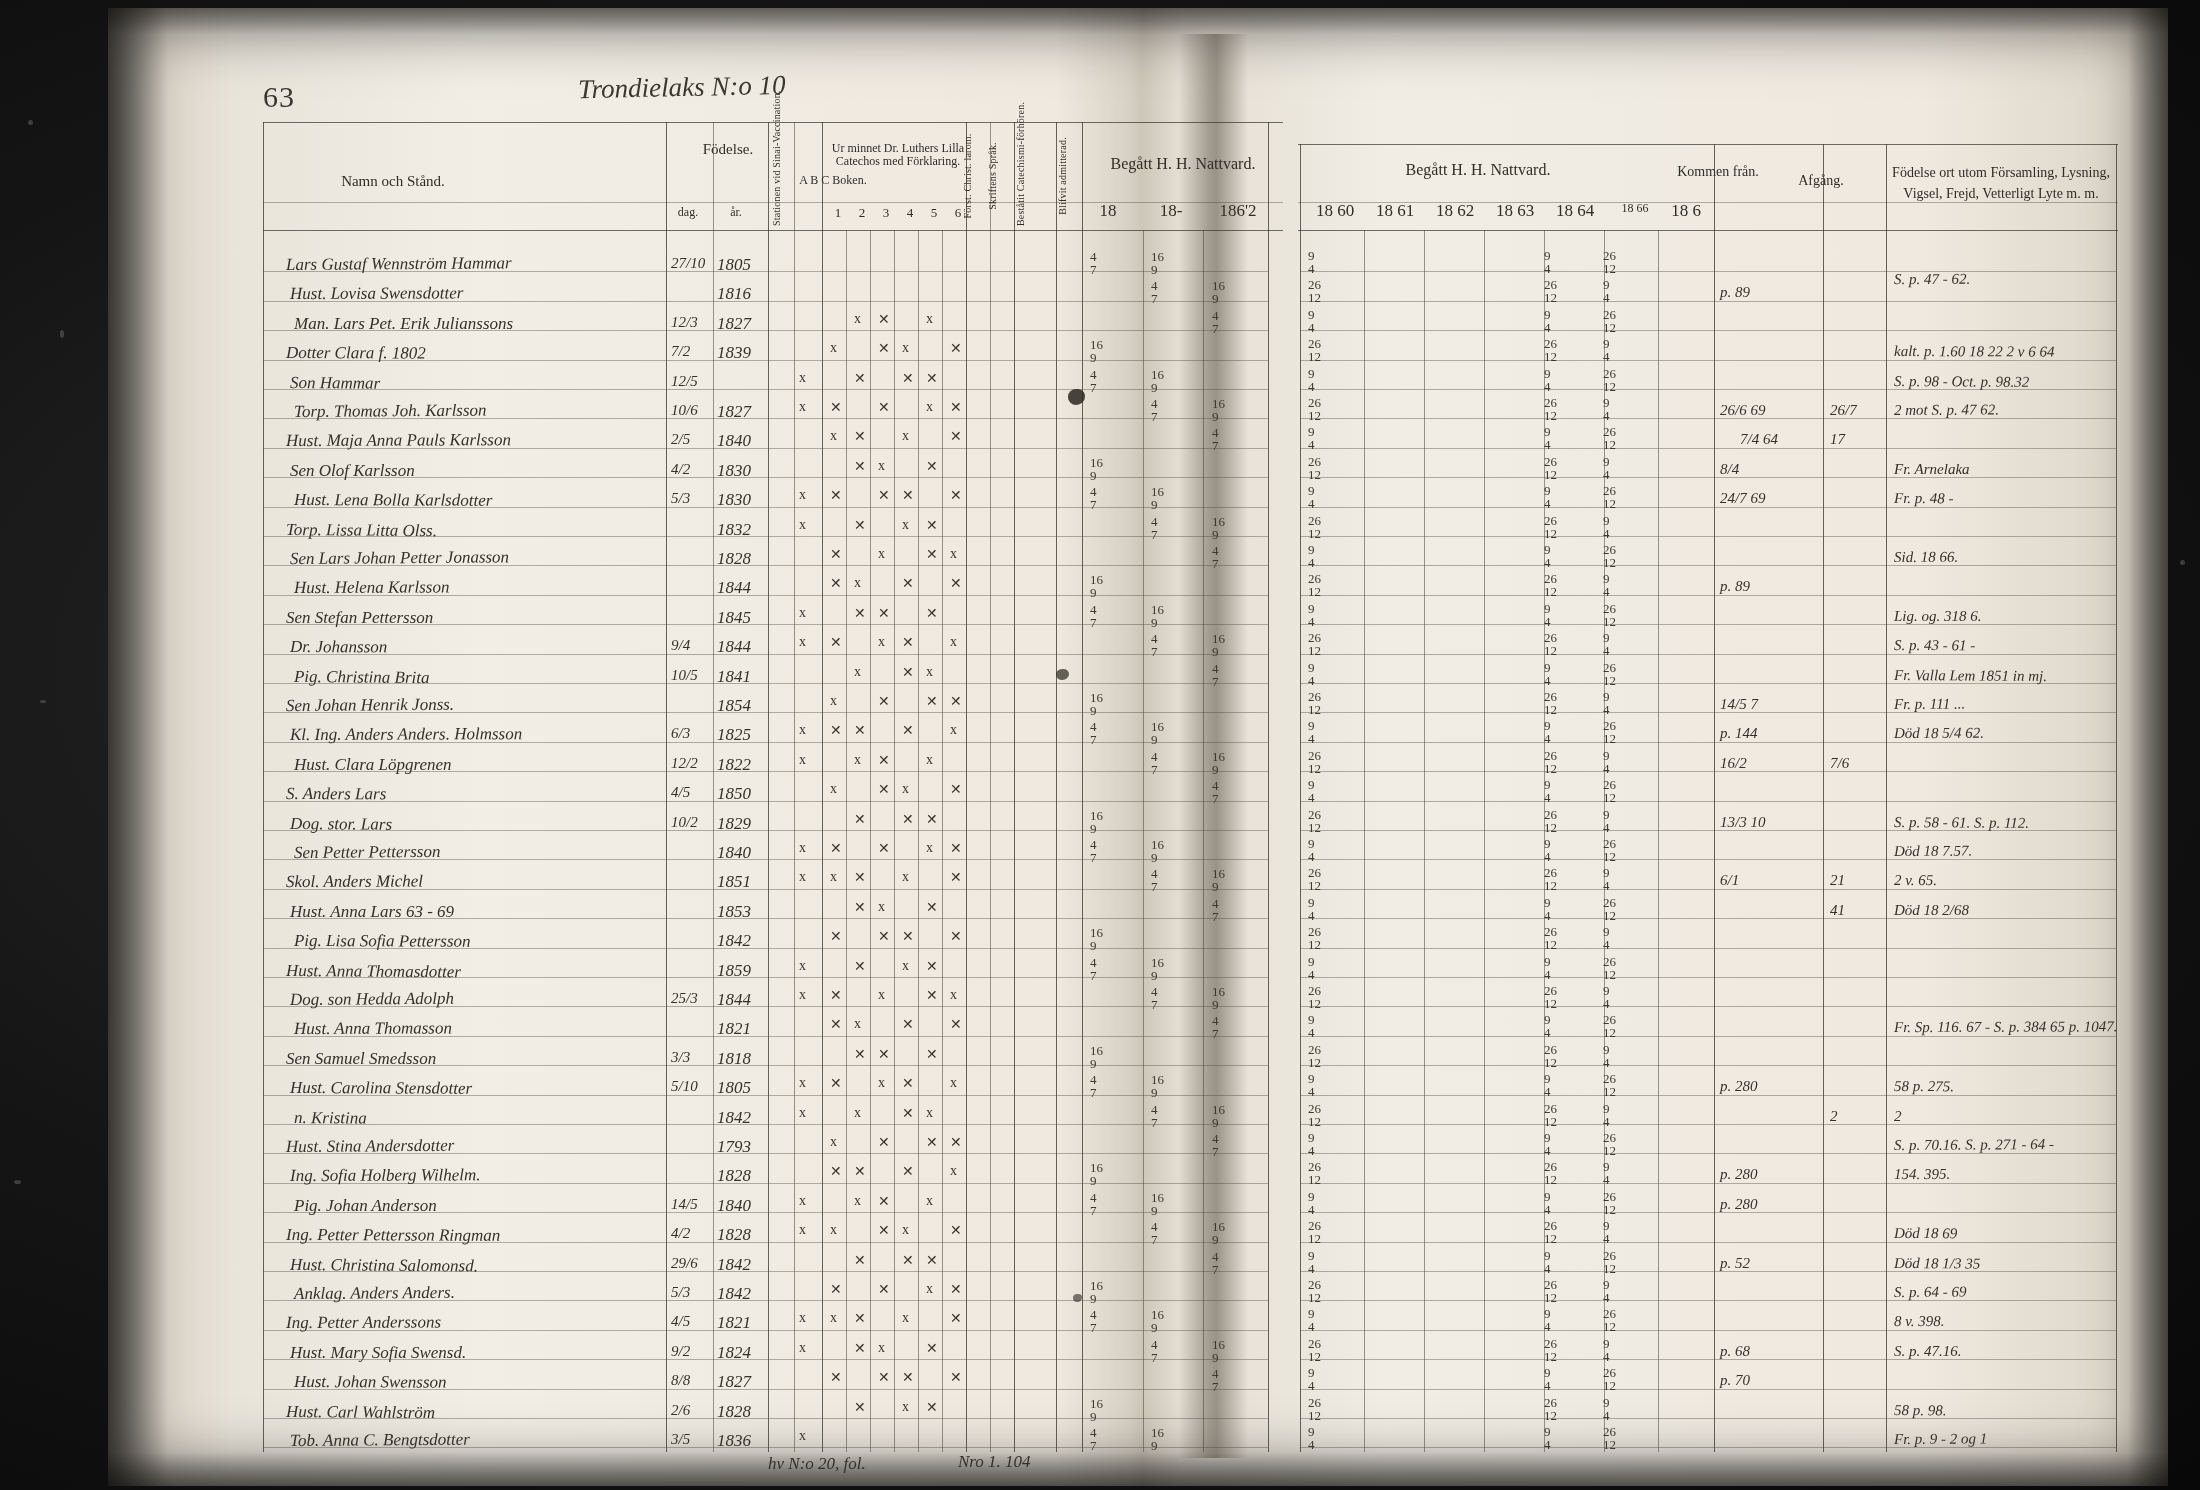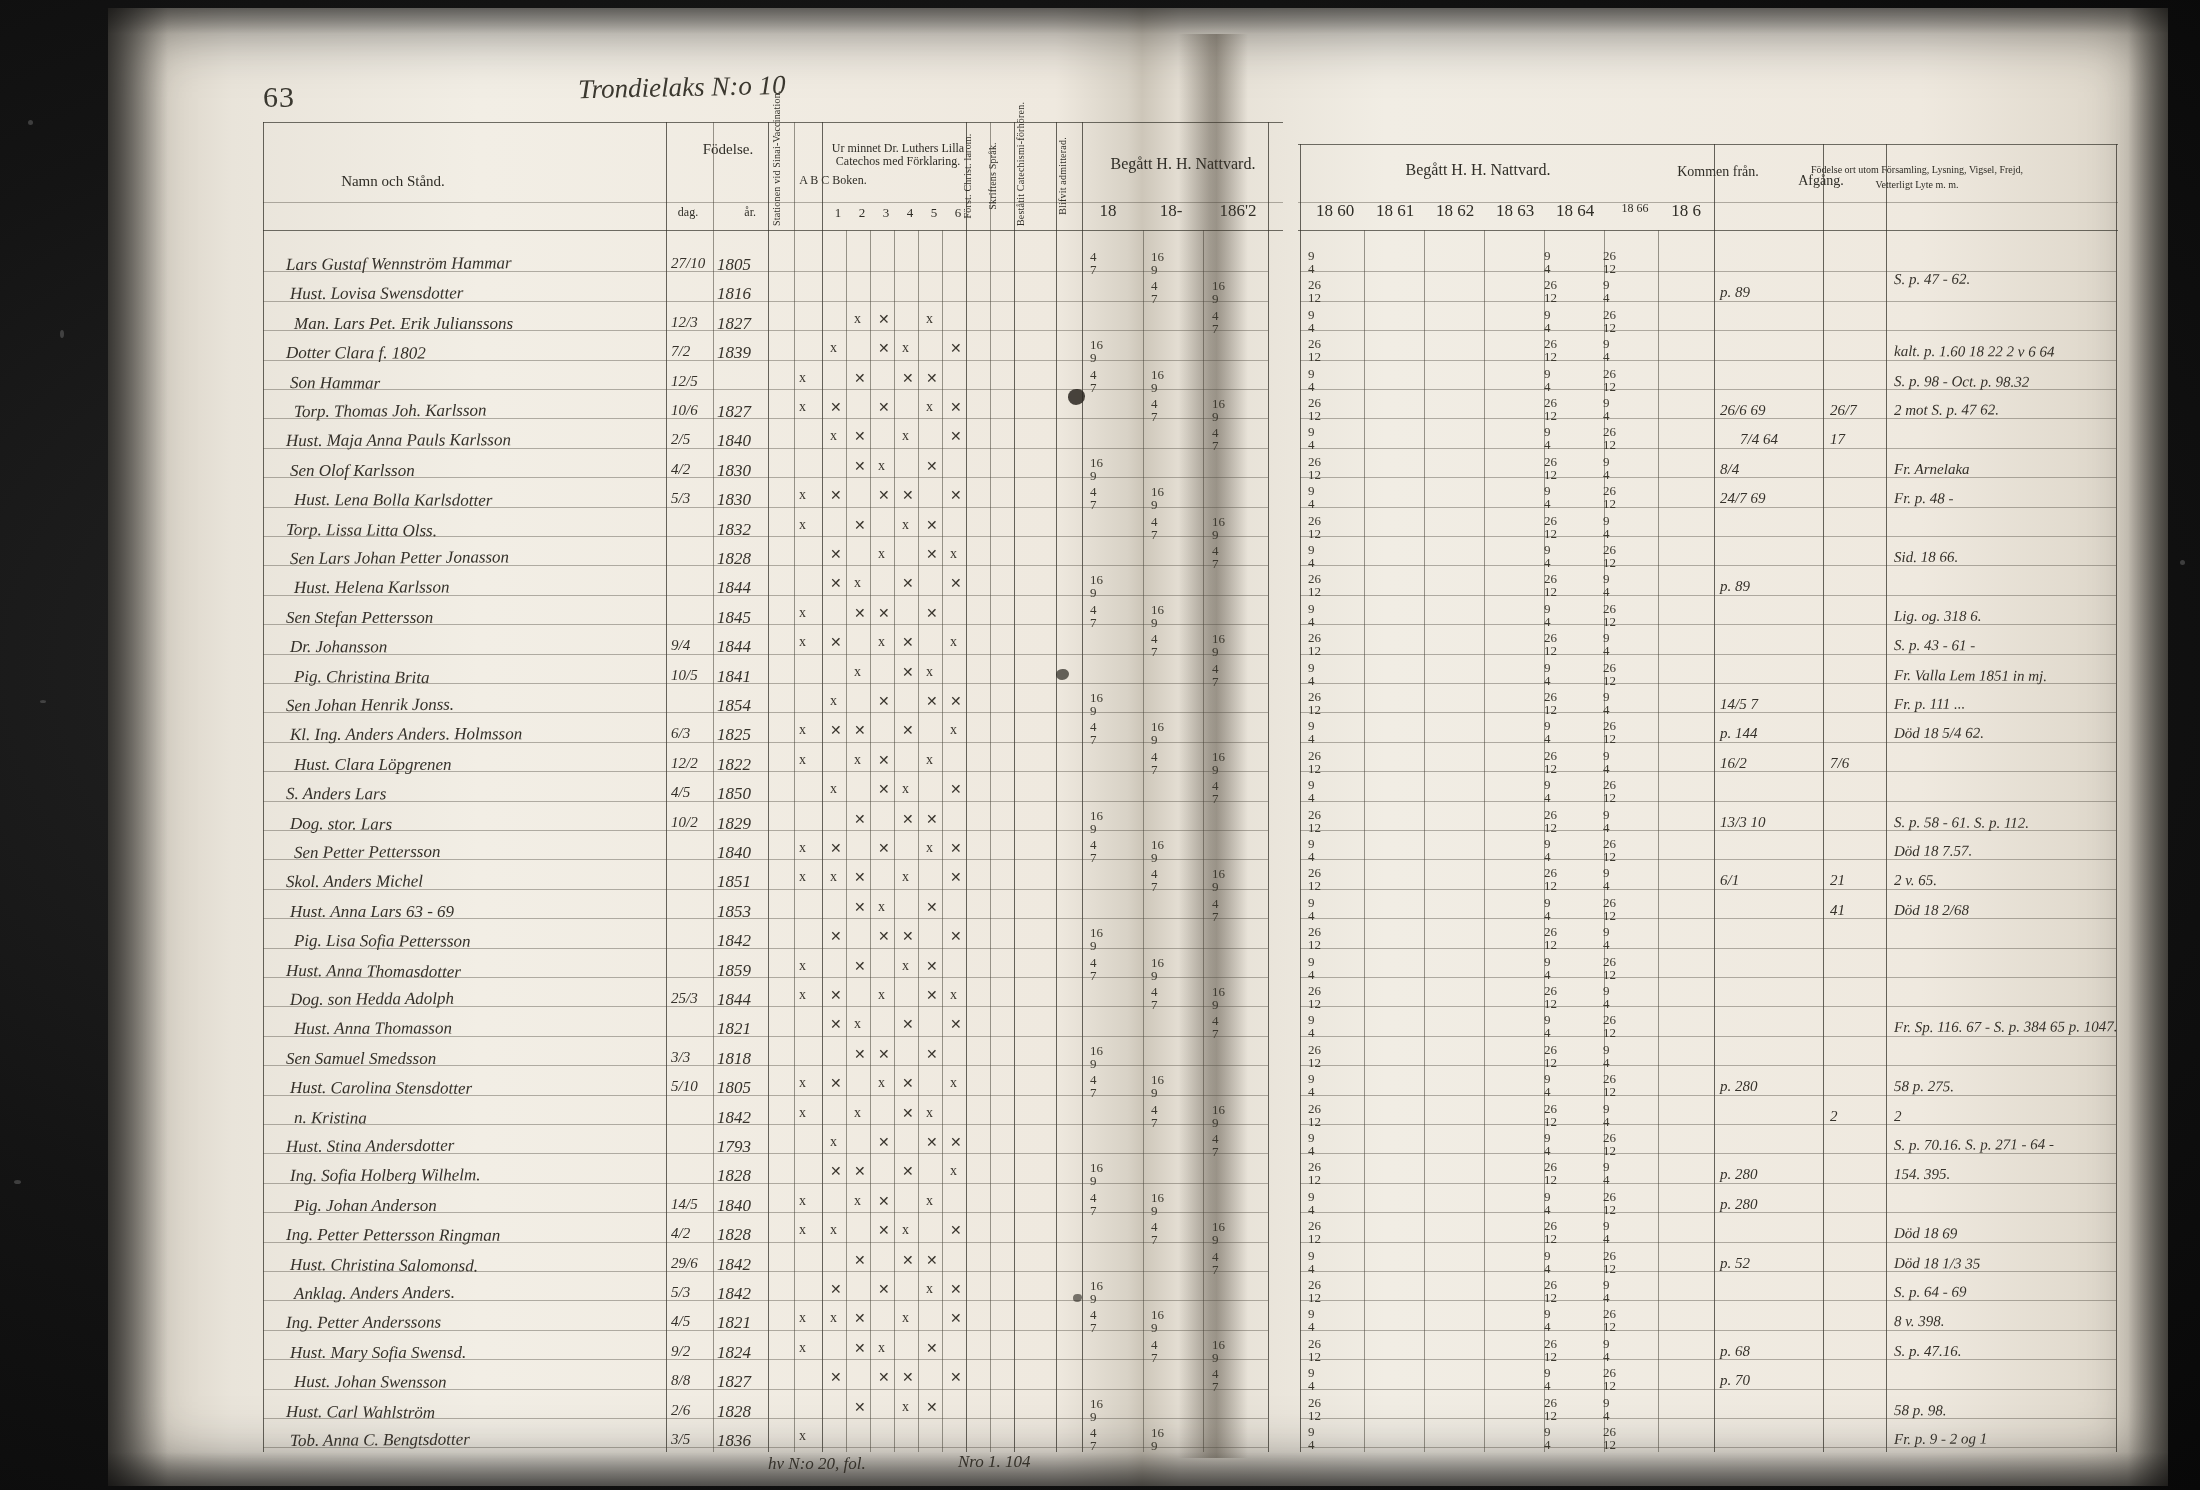--- a/index.html
+++ b/index.html
@@ -80,21 +80,21 @@
       <div class="folio">63</div>
       <div class="heading">Trondielaks N:o 10</div>
 
       <div class="hline strong" style="left:95px;top:88px;width:1020px;"></div>
       <div class="hline" style="left:95px;top:168px;width:1020px;"></div>
       <div class="hline strong" style="left:95px;top:196px;width:1020px;"></div>
 
       <div class="colhead" style="left:120px;top:140px;width:210px;font-size:15px;">Namn och Stånd.</div>
       <div class="colhead" style="left:505px;top:108px;width:110px;font-size:15px;">Födelse.</div>
       <div class="colhead" style="left:500px;top:172px;width:40px;font-size:12px;">dag.</div>
-      <div class="colhead" style="left:548px;top:172px;width:40px;font-size:12px;text-align:right;">år.</div>
+      <div class="colhead" style="left:548px;top:172px;width:40px;font-size:12px;">år.</div>
       <div class="colhead rot" style="left:604px;top:192px;width:100px;">Stationen vid Sinai-Vaccination.</div>
       <div class="colhead" style="left:620px;top:140px;width:90px;font-size:12px;">A B C Boken.</div>
       <div class="colhead" style="left:655px;top:108px;width:150px;font-size:12px;">Ur minnet Dr. Luthers Lilla Catechos med Förklaring.</div>
       <div class="colhead" style="left:790px;top:130px;width:14px;font-size:10px;"></div>
       <div class="colhead rot" style="left:795px;top:192px;width:100px;">Först. Christ. larom.</div>
       <div class="colhead rot" style="left:820px;top:192px;width:100px;">Skriftens Språk.</div>
       <div class="colhead rot" style="left:848px;top:192px;width:100px;">Beståtit Catechismi-förhören.</div>
       <div class="colhead rot" style="left:890px;top:192px;width:100px;">Blifvit admitterad.</div>
       <div class="colhead" style="left:915px;top:122px;width:200px;font-size:16px;">Begått H. H. Nattvard.</div>
 
@@ -109,21 +109,21 @@
       <div class="colhead" style="left:978px;top:168px;width:50px;font-size:17px;">18-</div>
       <div class="colhead" style="left:1040px;top:168px;width:60px;font-size:17px;">186'2</div>
 
       <div class="hline strong" style="left:1130px;top:110px;width:820px;"></div>
       <div class="hline" style="left:1130px;top:168px;width:820px;"></div>
       <div class="hline strong" style="left:1130px;top:196px;width:820px;"></div>
 
       <div class="colhead" style="left:1165px;top:128px;width:290px;font-size:16px;">Begått H. H. Nattvard.</div>
       <div class="colhead" style="left:1505px;top:128px;width:90px;font-size:14px;line-height:1.4;">Kommen från.</div>
       <div class="colhead" style="left:1608px;top:140px;width:90px;font-size:14px;">Afgång.</div>
-      <div class="colhead" style="left:1634px;top:128px;width:230px;font-size:10px;line-height:1.5;">Födelse ort utom Församling, Lysning, Vigsel, Frejd, Vetterligt Lyte m. m.</div>
+      <div class="colhead" style="left:1718px;top:128px;width:230px;font-size:14px;line-height:1.5;">Födelse ort utom Församling, Lysning, Vigsel, Frejd, Vetterligt Lyte m. m.</div>
 
       <div class="colhead" style="left:1138px;top:168px;width:58px;font-size:17px;">18 60</div>
       <div class="colhead" style="left:1198px;top:168px;width:58px;font-size:17px;">18 61</div>
       <div class="colhead" style="left:1258px;top:168px;width:58px;font-size:17px;">18 62</div>
       <div class="colhead" style="left:1318px;top:168px;width:58px;font-size:17px;">18 63</div>
       <div class="colhead" style="left:1378px;top:168px;width:58px;font-size:17px;">18 64</div>
       <div class="colhead" style="left:1438px;top:168px;width:58px;font-size:12px;">18 66</div>
       <div class="colhead" style="left:1492px;top:168px;width:52px;font-size:17px;">18 6</div>
 
       <div class="vline strong" style="left:95px;top:88px;height:1330px;"></div>

